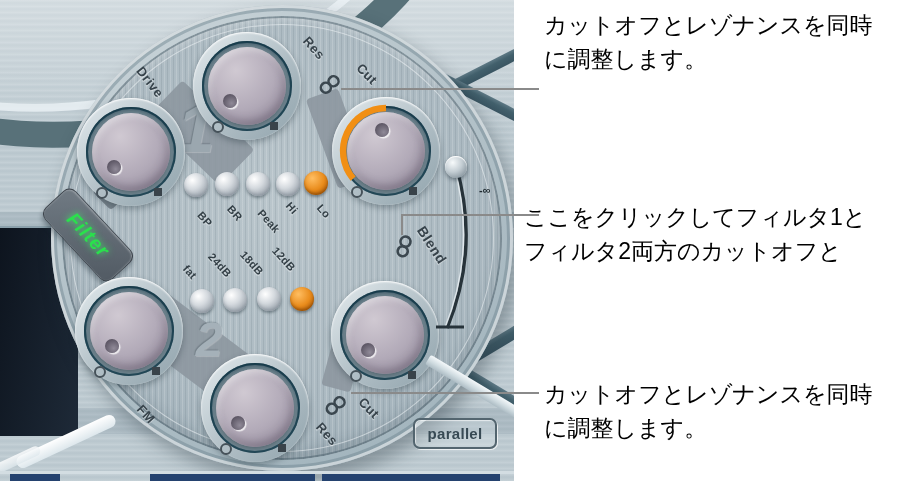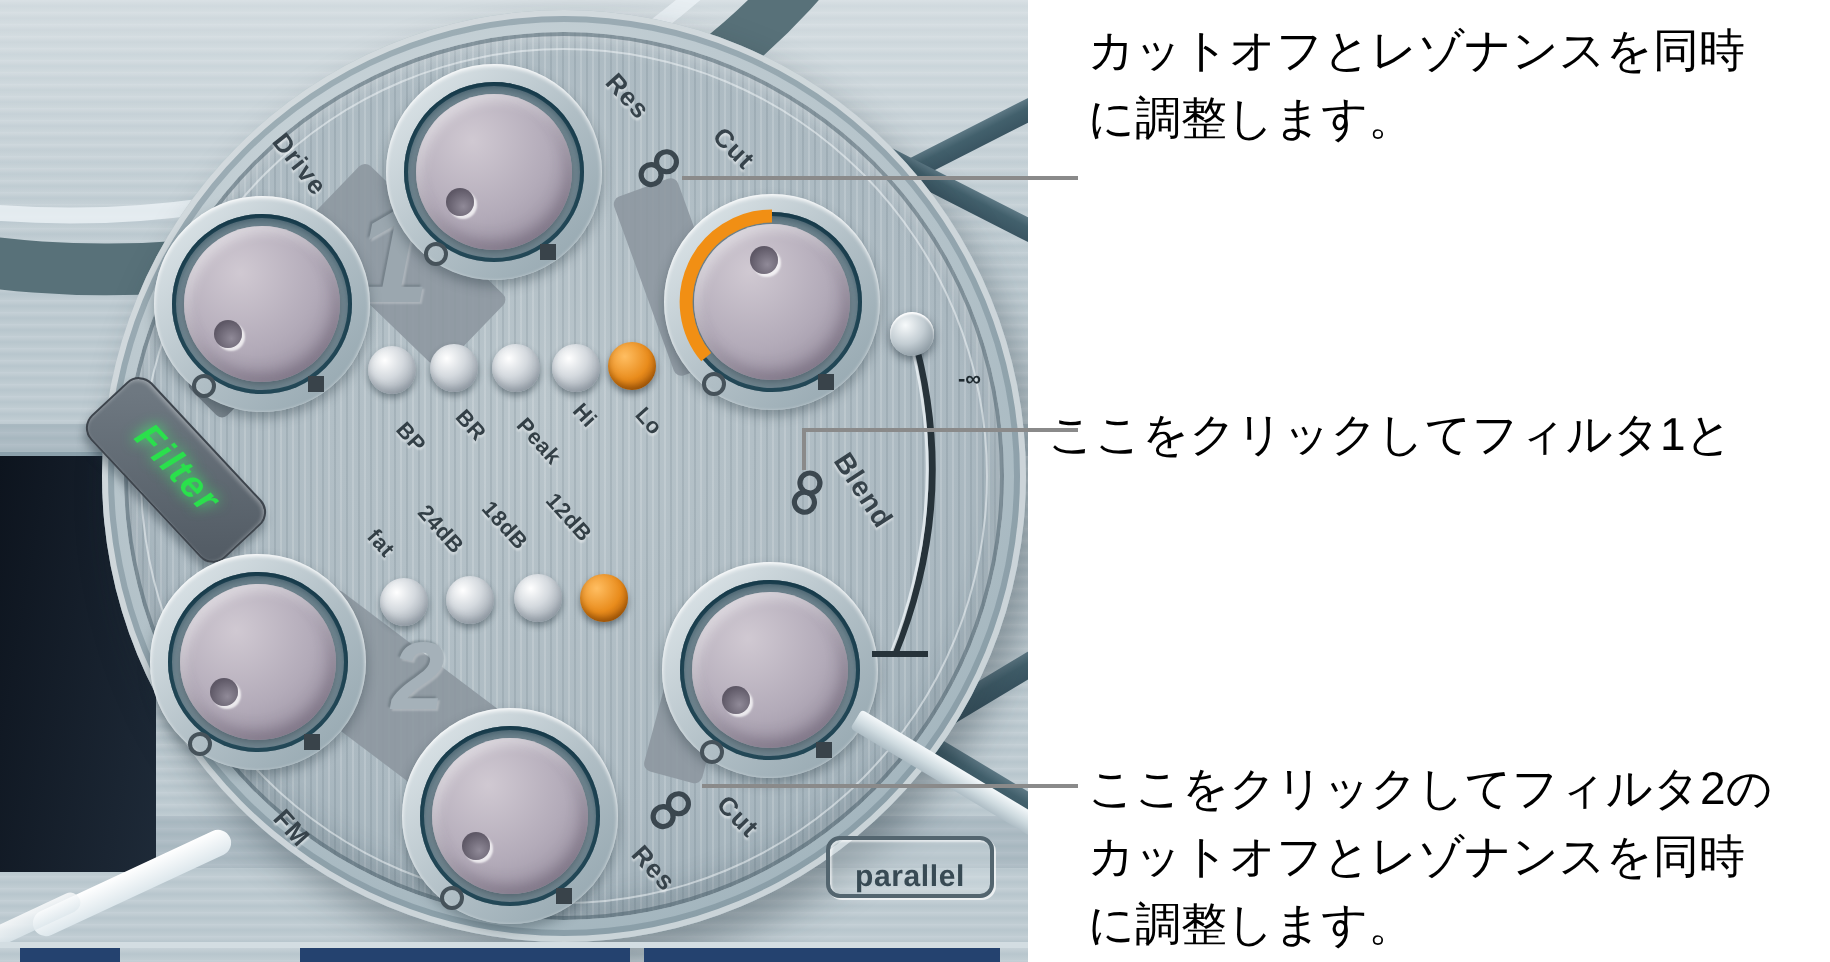--- a/index.html
+++ b/index.html
@@ -74,21 +74,21 @@
   .pbtn{position:absolute;width:24px;height:24px;border-radius:50%;
         background:radial-gradient(circle at 35% 30%, #ffffff, #d4d9de 40%, #9aa3ac 80%, #848d96);
         box-shadow:0 2px 3px rgba(35,50,60,.45), inset 0 -2px 3px rgba(120,130,140,.4);}
   .pbtn.active{background:radial-gradient(circle at 35% 30%, #ffbe62, #e98c1c 52%, #a85605 92%);
         box-shadow:0 2px 3px rgba(35,50,60,.5), inset 0 -2px 3px rgba(110,55,0,.5);}
   .chain{transform:translate(-50%,-50%);}
   .ball{width:22px;height:22px;border-radius:50%;
         background:radial-gradient(circle at 35% 30%, #f7fafb, #c3cdd3 45%, #83919a 85%, #6c7a84);
         box-shadow:0 2px 4px rgba(25,40,50,.5), inset 0 1px 1px #fff;z-index:6;}
   .parallel{width:80px;height:27px;border:2px solid #53656f;border-radius:7px;
-            background:rgba(221,231,236,.3);display:flex;align-items:flex-end;justify-content:center;
+            background:rgba(221,231,236,.3);display:flex;align-items:center;justify-content:center;
             box-shadow:1px 1px 0 rgba(255,255,255,.7), inset 1px 1px 1px rgba(255,255,255,.6);}
   .parallel span{font-size:15px;font-weight:bold;color:#384a54;letter-spacing:.3px;}
   .neginf{font-size:11px;font-weight:bold;color:#1f2a30;}
   
   .annobg{left:514px;top:0;width:401px;height:481px;background:#fff;z-index:8;}
   .cline{background:#8a8a8a;z-index:9;}
   .ctext{z-index:10;width:372px;color:#000;font-size:23px;line-height:34px;}
   .rot{transform:translate(-50%,-50%) rotate(48deg);}
   .rot45{transform:translate(-50%,-50%) rotate(45deg);}
   .rot52{transform:translate(-50%,-50%) rotate(52deg);}
@@ -254,20 +254,20 @@
   <div class="abs cline" style="left:401px;top:214px;width:138px;height:2px;"></div>
   <div class="abs cline" style="left:401px;top:214px;width:2px;height:21px;"></div>
   <div class="abs cline" style="left:351px;top:392px;width:188px;height:2px;"></div>
 
   <div class="abs ctext" style="left:544px;top:8px;">
     <div>カットオフとレゾナンスを同時</div>
     <div>に調整します。</div>
   </div>
   <div class="abs ctext" style="left:524px;top:200px;">
     <div>ここをクリックしてフィルタ1と</div>
+    <div>フィルタ2両方のカットオフと</div>
   </div>
   <div class="abs ctext" style="left:544px;top:377px;">
-    <div>ここをクリックしてフィルタ2の</div>
     <div>カットオフとレゾナンスを同時</div>
     <div>に調整します。</div>
   </div>
 
 </div>
 
 </body></html>

